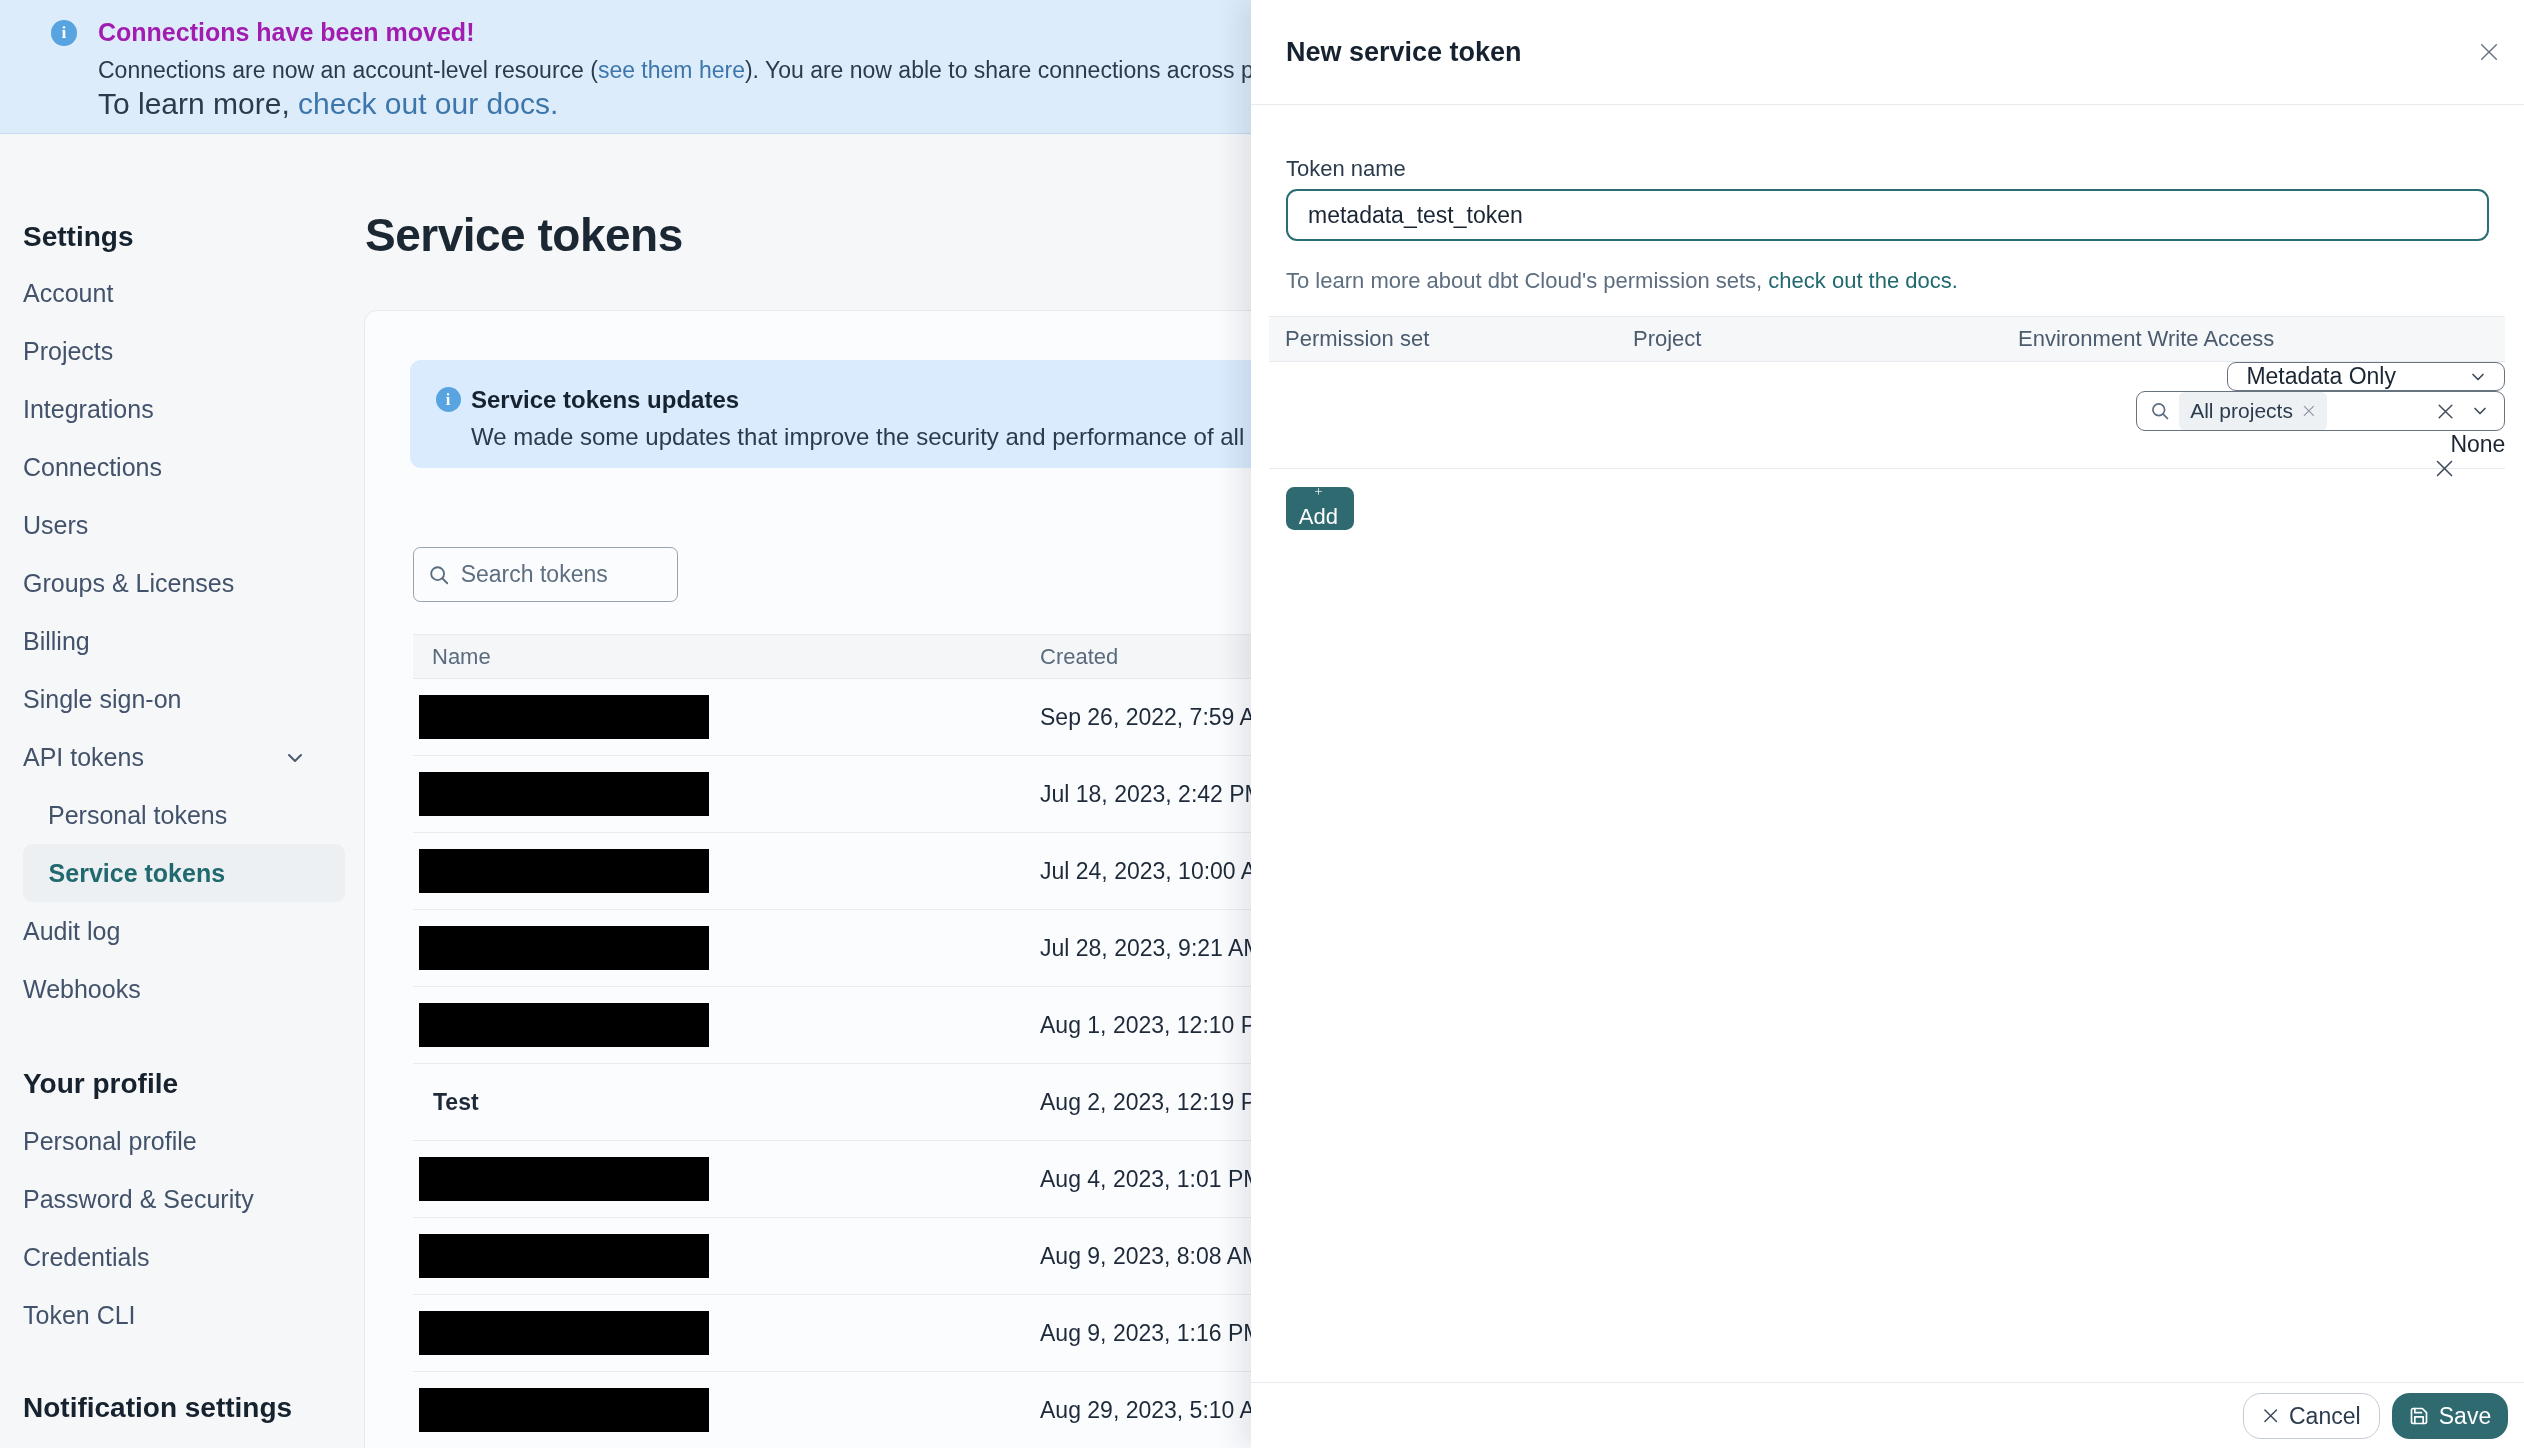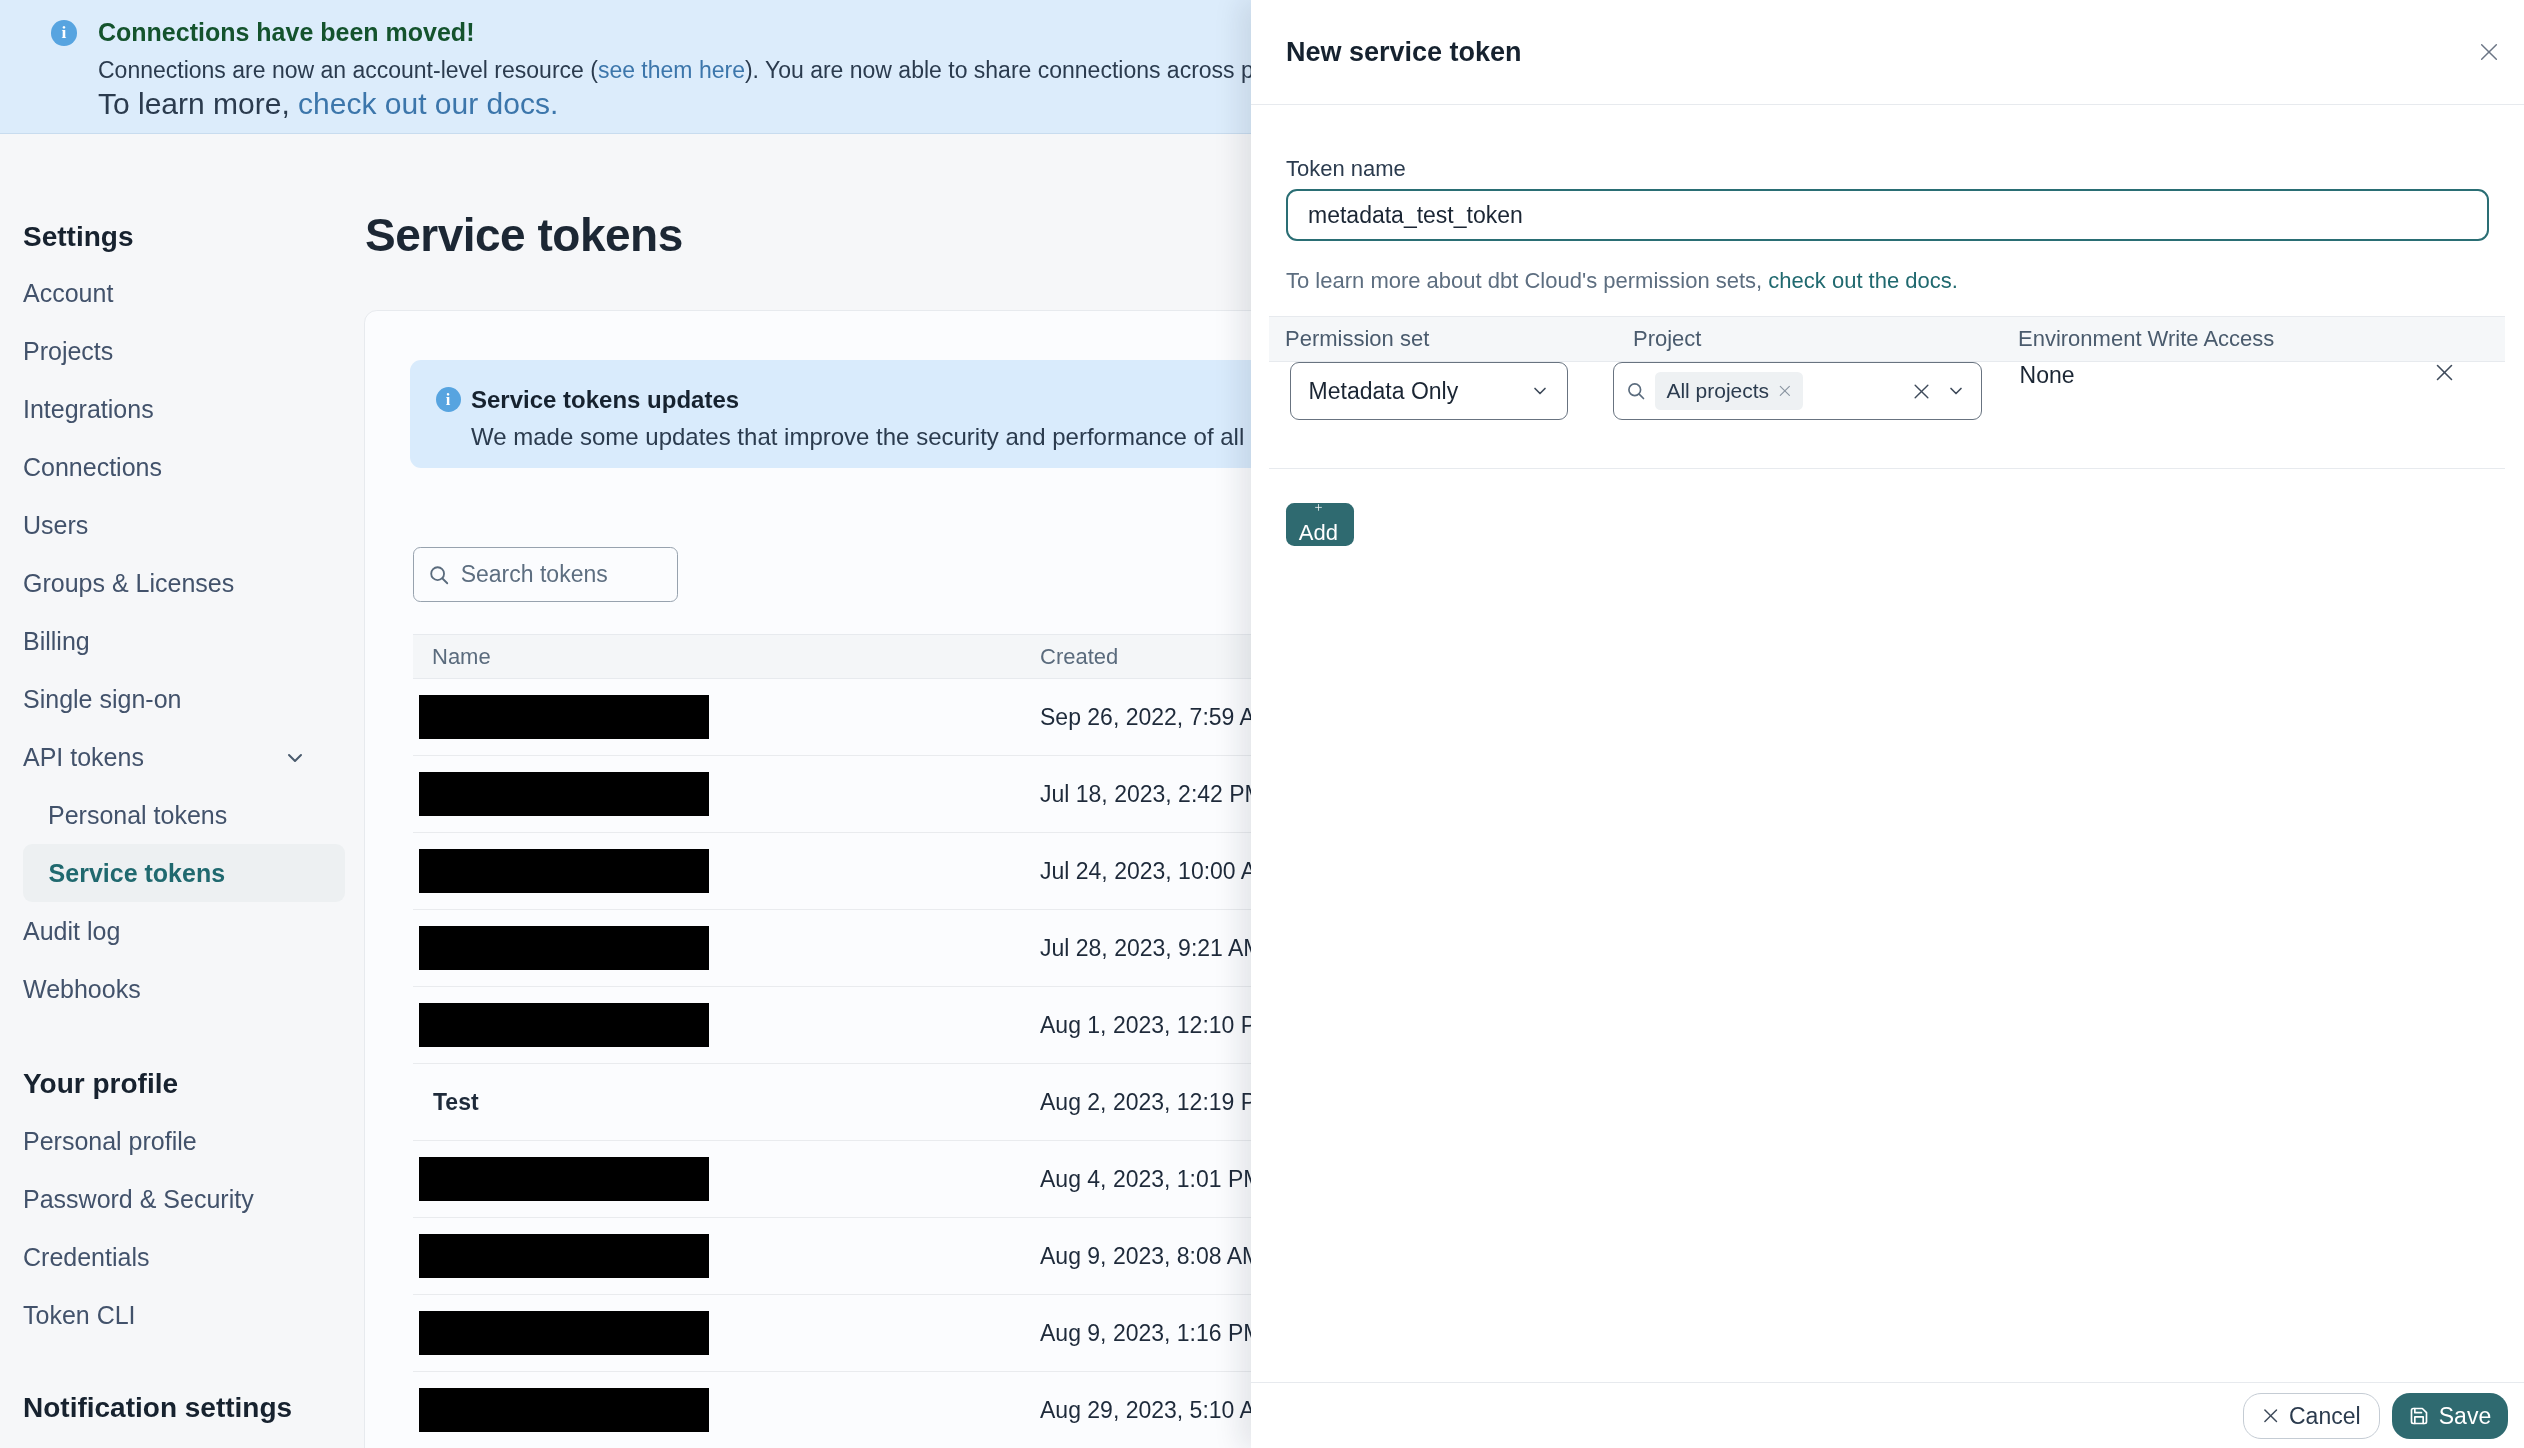--- a/index.html
+++ b/index.html
@@ -9,21 +9,21 @@
     background:#f6f7f9; font-family:"Liberation Sans", sans-serif; color:#1e2a3a;
   }
   svg { display:block; }
 
   
   .banner { position:absolute; top:0; left:0; width:100%; height:134px;
     background:#dcecfb; border-bottom:0.9px solid #c8dcef; z-index:1; }
   .banner-icon { position:absolute; left:51px; top:20px; width:25.6px; height:25.6px;
     border-radius:50%; background:#57a4e0; color:#fff; font-size:17.4px; font-weight:700;
     display:flex; align-items:center; justify-content:center; font-family:"Liberation Serif", serif; }
-  .banner-title { position:absolute; left:98px; top:18px; font-size:25px; font-weight:700; color:#14532d; white-space:nowrap; }
+  .banner-title { position:absolute; left:98px; top:18px; font-size:25px; font-weight:700; color:#a21caf; white-space:nowrap; }
   .banner-l1 { position:absolute; left:98px; top:57px; font-size:23px; color:#2b3b4e; white-space:nowrap; }
   .banner-l2 { position:absolute; left:98px; top:87px; font-size:30px; color:#2b3b4e; white-space:nowrap;text-align:right; }
   .blue-link { color:#3c76ab; text-decoration:none; cursor:pointer; }
 
   
   .sidebar { position:absolute; left:0; top:134px; bottom:0; width:367px; }
   .side-heading { font-size:28px; font-weight:700; color:#17222f; padding-left:23px; line-height:33px; }
   .sh1 { margin-top:86px; }
   .sh2 { margin-top:49px; }
   .sh3 { margin-top:47px; }
@@ -82,22 +82,22 @@
   .token-input { margin-top:7.3px; width:100%; height:52px; border:2.3px solid #2a6e74;
     border-radius:11px; padding:0 20px; font-size:23px; color:#1b2634; outline:none;
     background:#fff; font-family:"Liberation Sans", sans-serif; }
   .docs-line { margin-top:27px; font-size:22px; color:#5d6e80; }
   .teal-link { color:#20696f; cursor:pointer; }
 
   .perm-head { margin:22px -16.4px 0 -17.4px; height:46px; background:#f5f7f9;
     border-top:0.9px solid #e7eaee; border-bottom:0.9px solid #e7eaee;
     display:grid; grid-template-columns:348px 385px auto; align-items:center;
     padding-left:16.4px; font-size:22px; color:#4a5b6d; }
-  .perm-row { margin:0 -16.4px 16px -17.4px; height:107px; border-bottom:0.9px solid #e7eaee;
-    display:flex; align-items:flex-start; padding-left:21px; }
+  .perm-row { margin:0 -16.4px 0 -17.4px; height:107px; border-bottom:0.9px solid #e7eaee;
+    display:flex; align-items:flex-end; padding-left:21px;flex-direction:column; }
   .select { width:278px; height:58px; border:1.4px solid #687380; border-radius:9px;
     background:#fff; display:flex; align-items:center; padding:0 16.4px 0 18px;
     font-size:23px; color:#1b2634; cursor:pointer; }
   .select .chev2, .multi .chev2 { margin-left:auto; width:20px; height:20px; stroke:#3e4a5a;
     fill:none; stroke-width:2; stroke-linecap:round; stroke-linejoin:round; }
   .multi { margin-left:45px; width:369px; height:58px; border:1.4px solid #687380;
     border-radius:9px; background:#fff; display:flex; align-items:center; padding:0 14.6px 0 12.8px; cursor:text; }
   .multi .mag { width:20px; height:20px; stroke:#5a6b7d; fill:none; stroke-width:2; stroke-linecap:round; }
   .chip { margin-left:9px; background:#eef1f3; border-radius:5.5px; height:38px;
     display:flex; align-items:center; padding:0 11px; font-size:21px; color:#2b3b4e; white-space:nowrap; }

